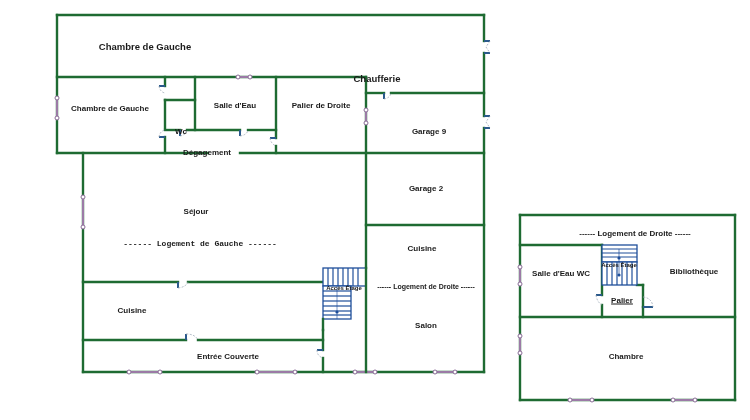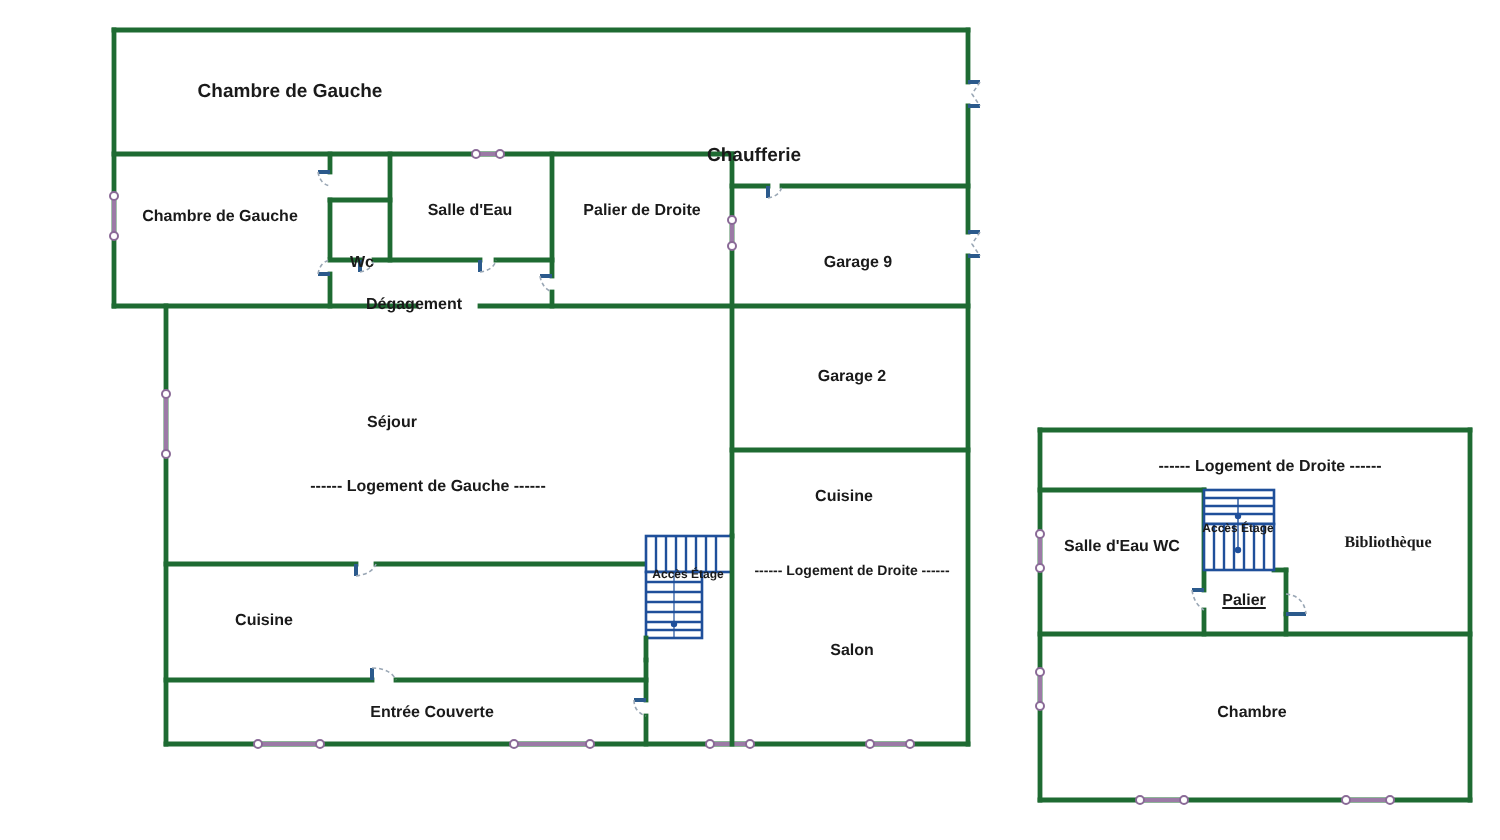--- a/index.html
+++ b/index.html
@@ -196,26 +196,26 @@
 <div class="lbl big" style="left:145px;top:46px;">Chambre de Gauche</div>
 <div class="lbl big" style="left:377px;top:43px;margin-top:35px;">Chaufferie</div>
 <div class="lbl" style="left:110px;top:108px;">Chambre de Gauche</div>
 <div class="lbl" style="left:181px;top:114px;margin-top:17px;">Wc</div>
 <div class="lbl" style="left:235px;top:105px;">Salle d'Eau</div>
 <div class="lbl" style="left:321px;top:105px;">Palier de Droite</div>
 <div class="lbl" style="left:207px;top:152px;">Dégagement</div>
 <div class="lbl" style="left:429px;top:131px;">Garage 9</div>
 <div class="lbl" style="left:426px;top:188px;">Garage 2</div>
 <div class="lbl" style="left:196px;top:211px;">Séjour</div>
-<div class="lbl" style="left:214px;top:243px;">------   Logement de Gauche   ------</div>
+<div class="lbl" style="left:200px;top:243px;font-family:Liberation Mono, monospace;">------   Logement de Gauche   ------</div>
 <div class="lbl" style="left:422px;top:248px;">Cuisine</div>
 <div class="lbl tiny" style="left:344px;top:288px;">Accès Étage</div>
 <div class="lbl small" style="left:426px;top:286px;">------   Logement de Droite   ------</div>
 <div class="lbl" style="left:132px;top:310px;">Cuisine</div>
 <div class="lbl" style="left:426px;top:325px;">Salon</div>
-<div class="lbl" style="left:216px;top:356px;">Entrée Couverte</div>
+<div class="lbl" style="left:228px;top:356px;">Entrée Couverte</div>
 
 <div class="lbl" style="left:635px;top:233px;">------   Logement de Droite   ------</div>
 <div class="lbl" style="left:561px;top:273px;">Salle d'Eau WC</div>
 <div class="lbl tiny" style="left:619px;top:265px;">Accès Étage</div>
-<div class="lbl" style="left:694px;top:271px;font-family:Liberation Serif, serif;">Bibliothèque</div>
+<div class="lbl" style="left:694px;top:271px;">Bibliothèque</div>
 <div class="lbl" style="left:622px;top:300px;text-decoration:underline;">Palier</div>
 <div class="lbl" style="left:626px;top:356px;">Chambre</div>
 
 </body></html>

